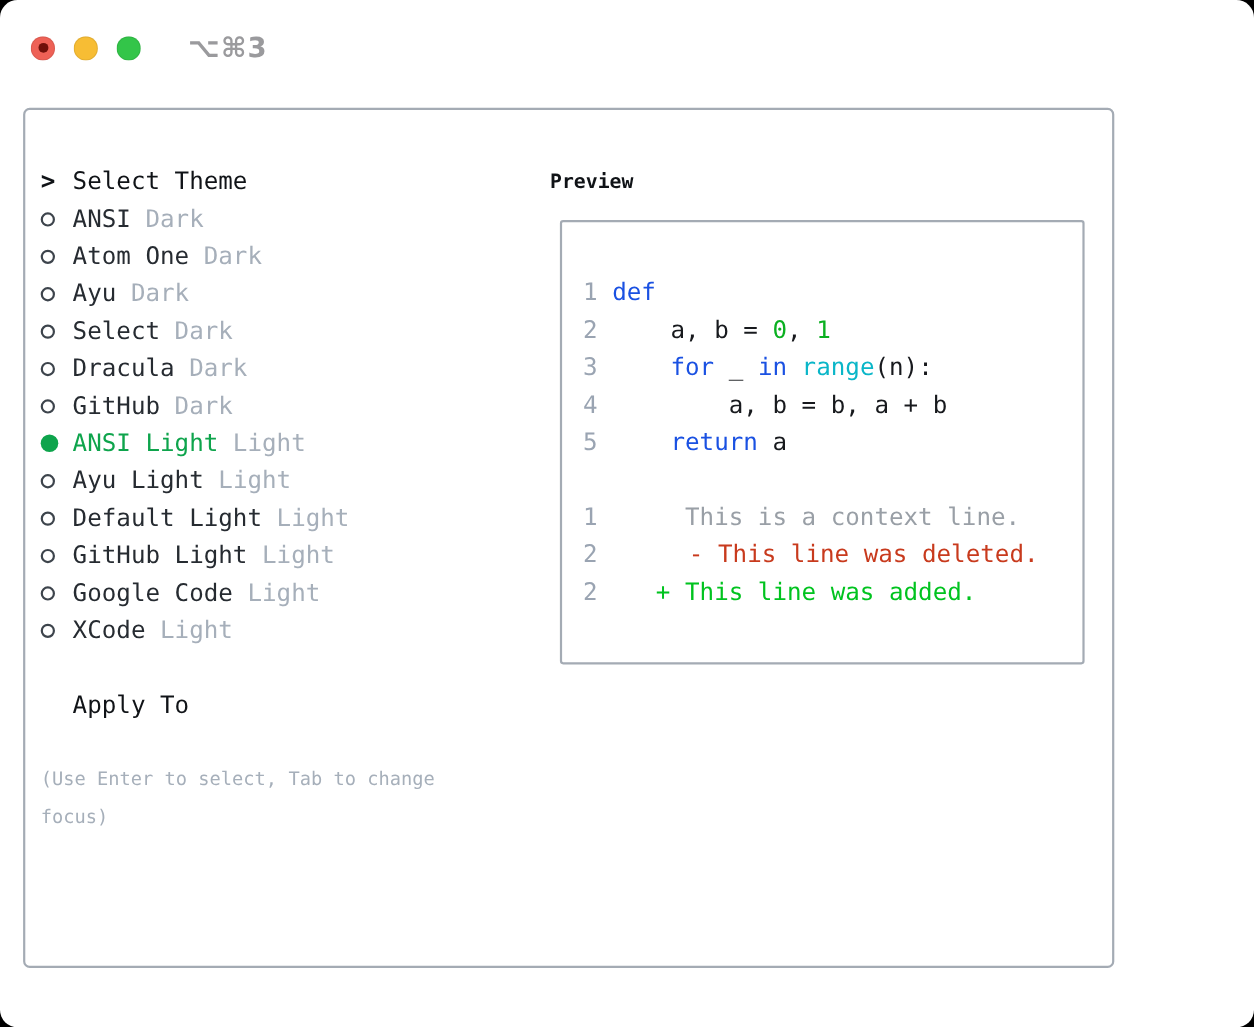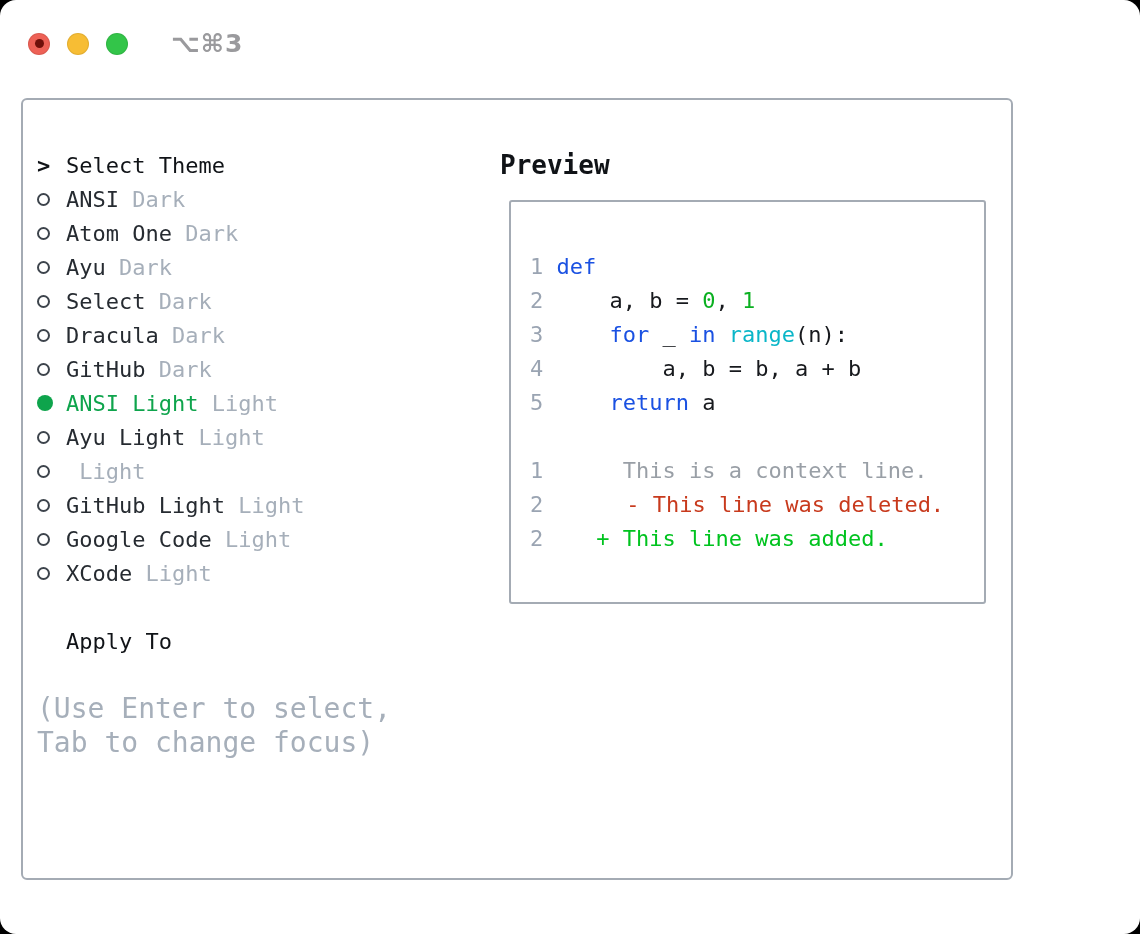--- a/index.html
+++ b/index.html
@@ -62,29 +62,29 @@
     background: var(--selection); border: none;
   }
   .hdr { font-weight: normal; color: #101317; }
   .caret { font-weight: bold; color: #101317; }
   .name-selected { color: var(--selection); }
   .variant { color: var(--muted); }
   .spacer { height: 34px; }
   .apply-hdr { color: #101317; }
   .help {
     width: 400px; margin-top: 34px;
-    font-size: 28px; line-height: 34px;
+    font-size: 17px; line-height: 34px;
     color: var(--muted);
   }
 
   
   .preview-header {
     position: absolute; left: 477px; top: 48px;
     height: 34px; display: flex; align-items: center;
-    font-size: 26px; font-weight: bold; color: #101317;
+    font-size: 18px; font-weight: bold; color: #101317;
   }
   .preview-box {
     position: absolute; left: 486px; top: 100px;
     width: 477px; height: 404px;
     border: 2px solid var(--border);
     border-radius: 3px;
     background: #fff;
     padding: 47px 0 0 19px;
     overflow: hidden;
   }
@@ -127,21 +127,21 @@
 
       <div id="theme-list">
           <div class="row"><span class="bullet-cell"><span class="ring"></span></span><span class="">ANSI</span><span class="variant"> Dark</span></div>
           <div class="row"><span class="bullet-cell"><span class="ring"></span></span><span class="">Atom One</span><span class="variant"> Dark</span></div>
           <div class="row"><span class="bullet-cell"><span class="ring"></span></span><span class="">Ayu</span><span class="variant"> Dark</span></div>
           <div class="row"><span class="bullet-cell"><span class="ring"></span></span><span class="">Select</span><span class="variant"> Dark</span></div>
           <div class="row"><span class="bullet-cell"><span class="ring"></span></span><span class="">Dracula</span><span class="variant"> Dark</span></div>
           <div class="row"><span class="bullet-cell"><span class="ring"></span></span><span class="">GitHub</span><span class="variant"> Dark</span></div>
           <div class="row"><span class="bullet-cell"><span class="dot-selected"></span></span><span class="name-selected">ANSI Light</span><span class="variant"> Light</span></div>
           <div class="row"><span class="bullet-cell"><span class="ring"></span></span><span class="">Ayu Light</span><span class="variant"> Light</span></div>
-          <div class="row"><span class="bullet-cell"><span class="ring"></span></span><span class="variant"> Light</span></div>
+          <div class="row"><span class="bullet-cell"><span class="ring"></span></span><span class="">Default Light</span><span class="variant"> Light</span></div>
           <div class="row"><span class="bullet-cell"><span class="ring"></span></span><span class="">GitHub Light</span><span class="variant"> Light</span></div>
           <div class="row"><span class="bullet-cell"><span class="ring"></span></span><span class="">Google Code</span><span class="variant"> Light</span></div>
           <div class="row"><span class="bullet-cell"><span class="ring"></span></span><span class="">XCode</span><span class="variant"> Light</span></div>
         </div>
 
       <div class="spacer"></div>
 
       <div class="row">
         <span class="bullet-cell"></span>
         <span class="apply-hdr">Apply To</span>

